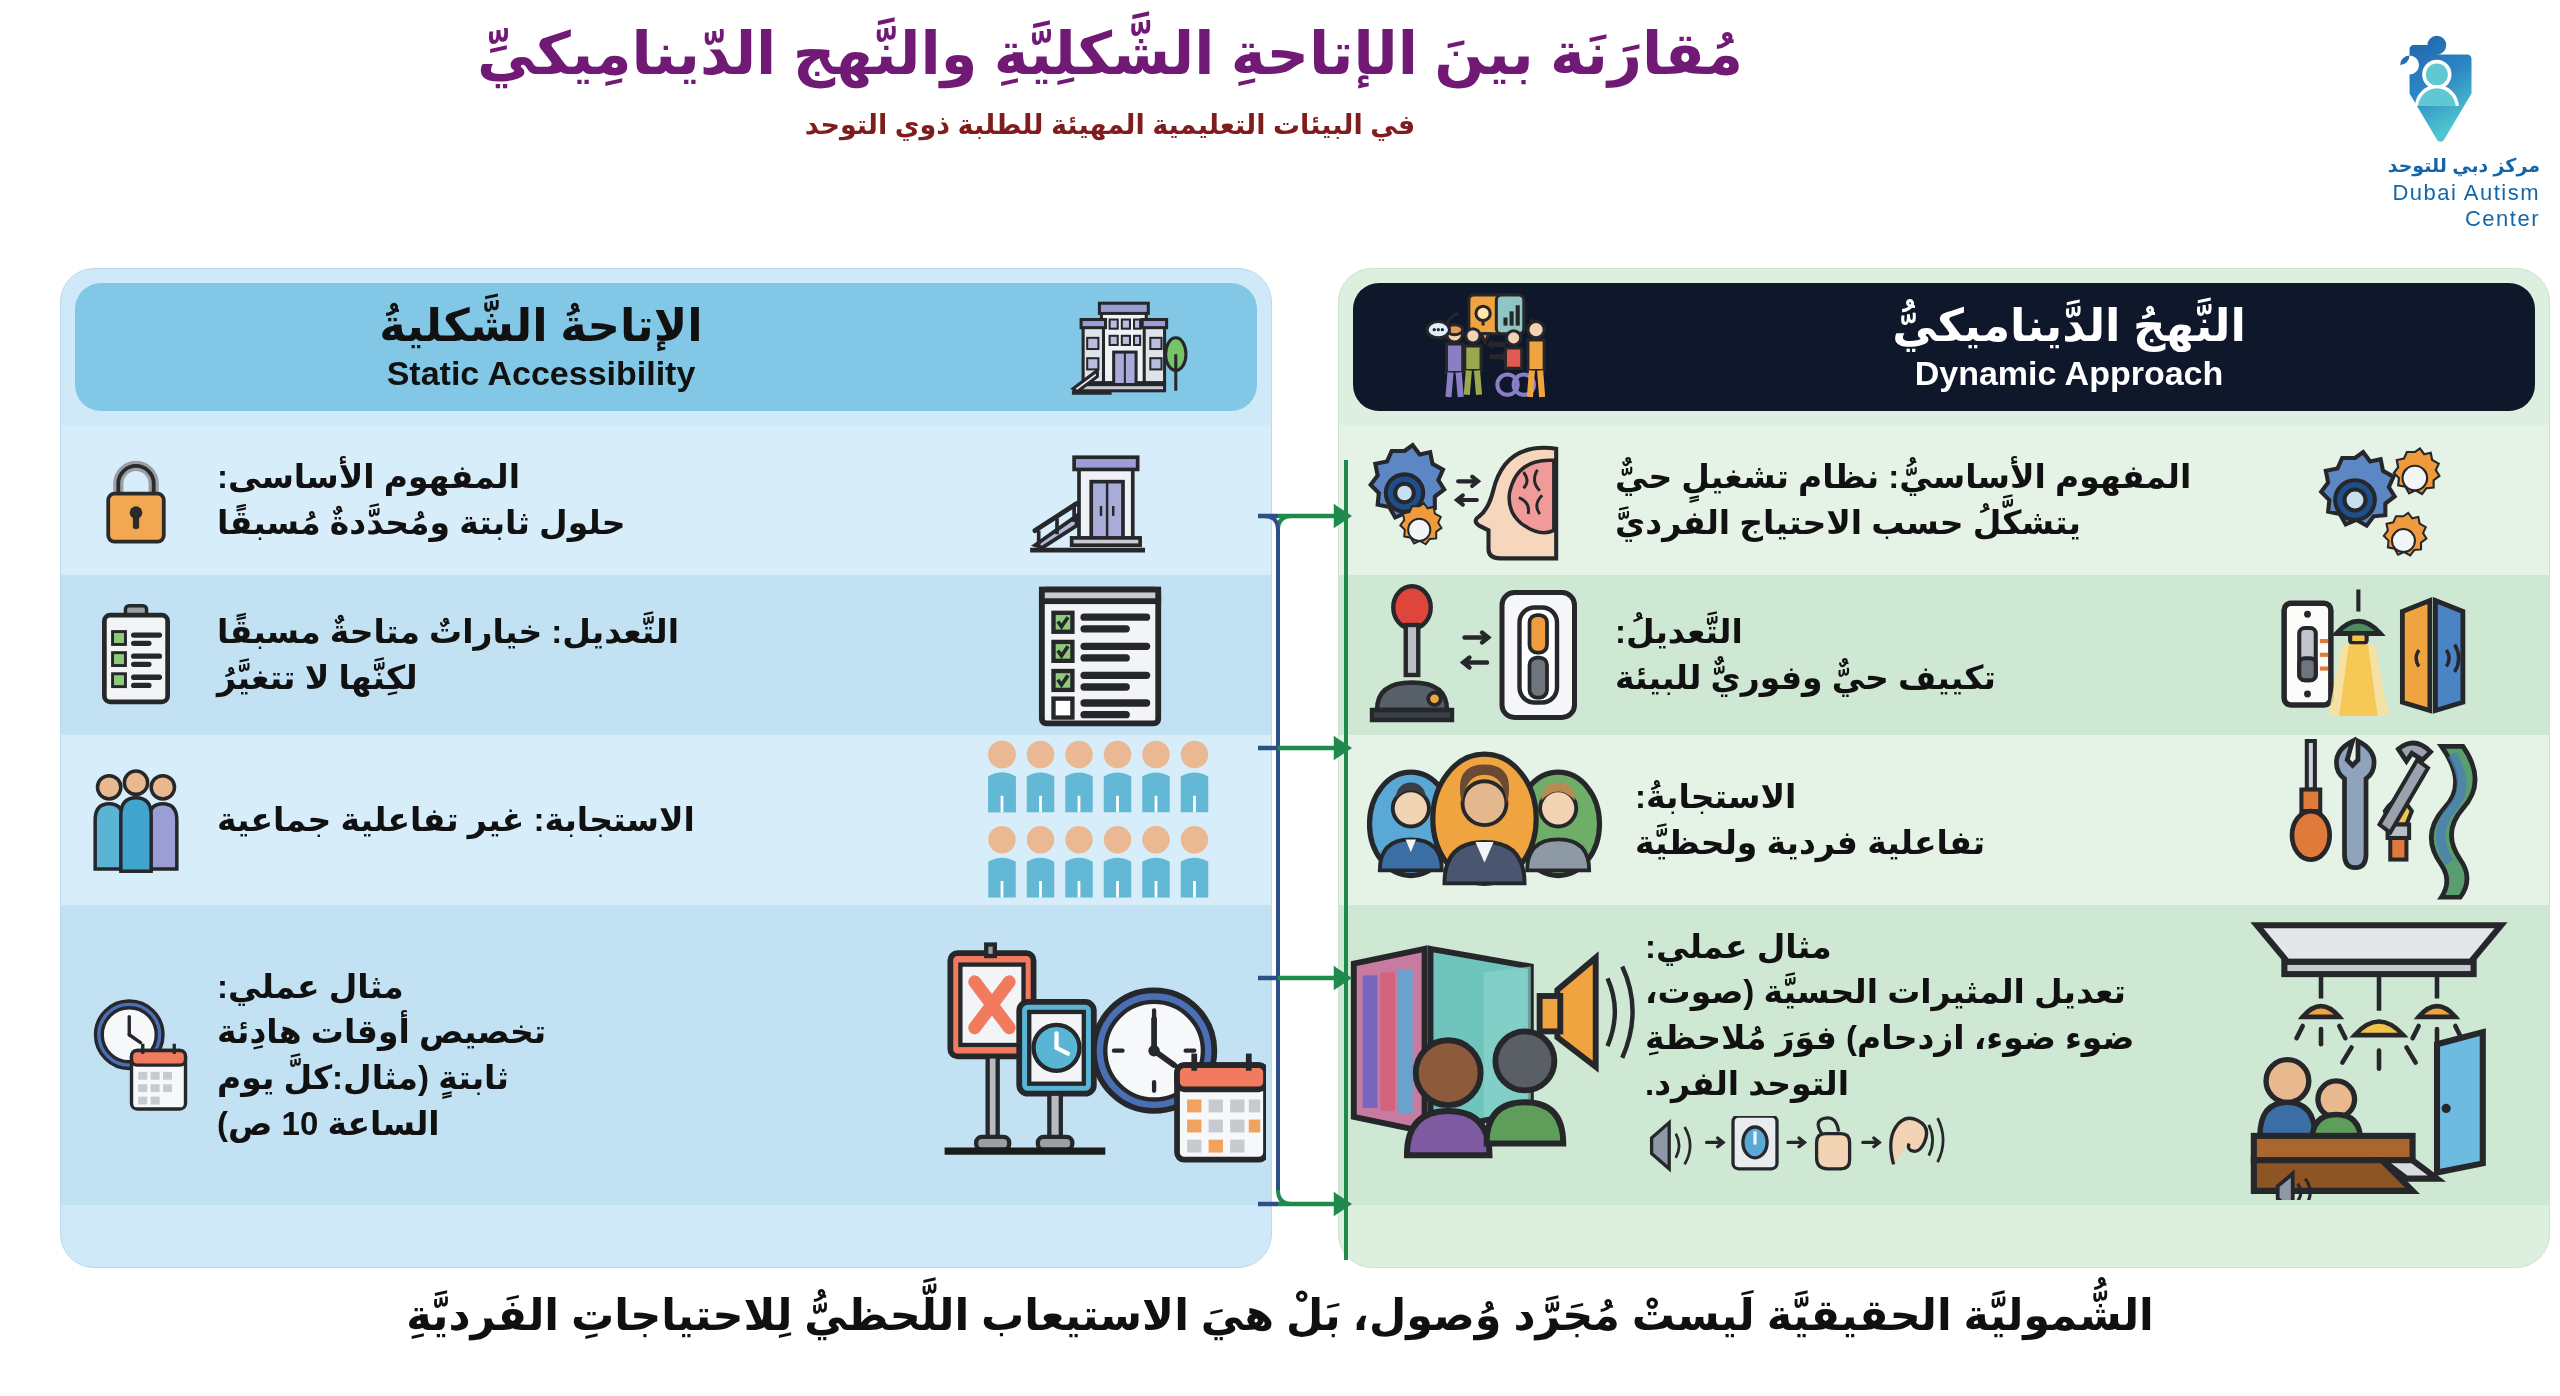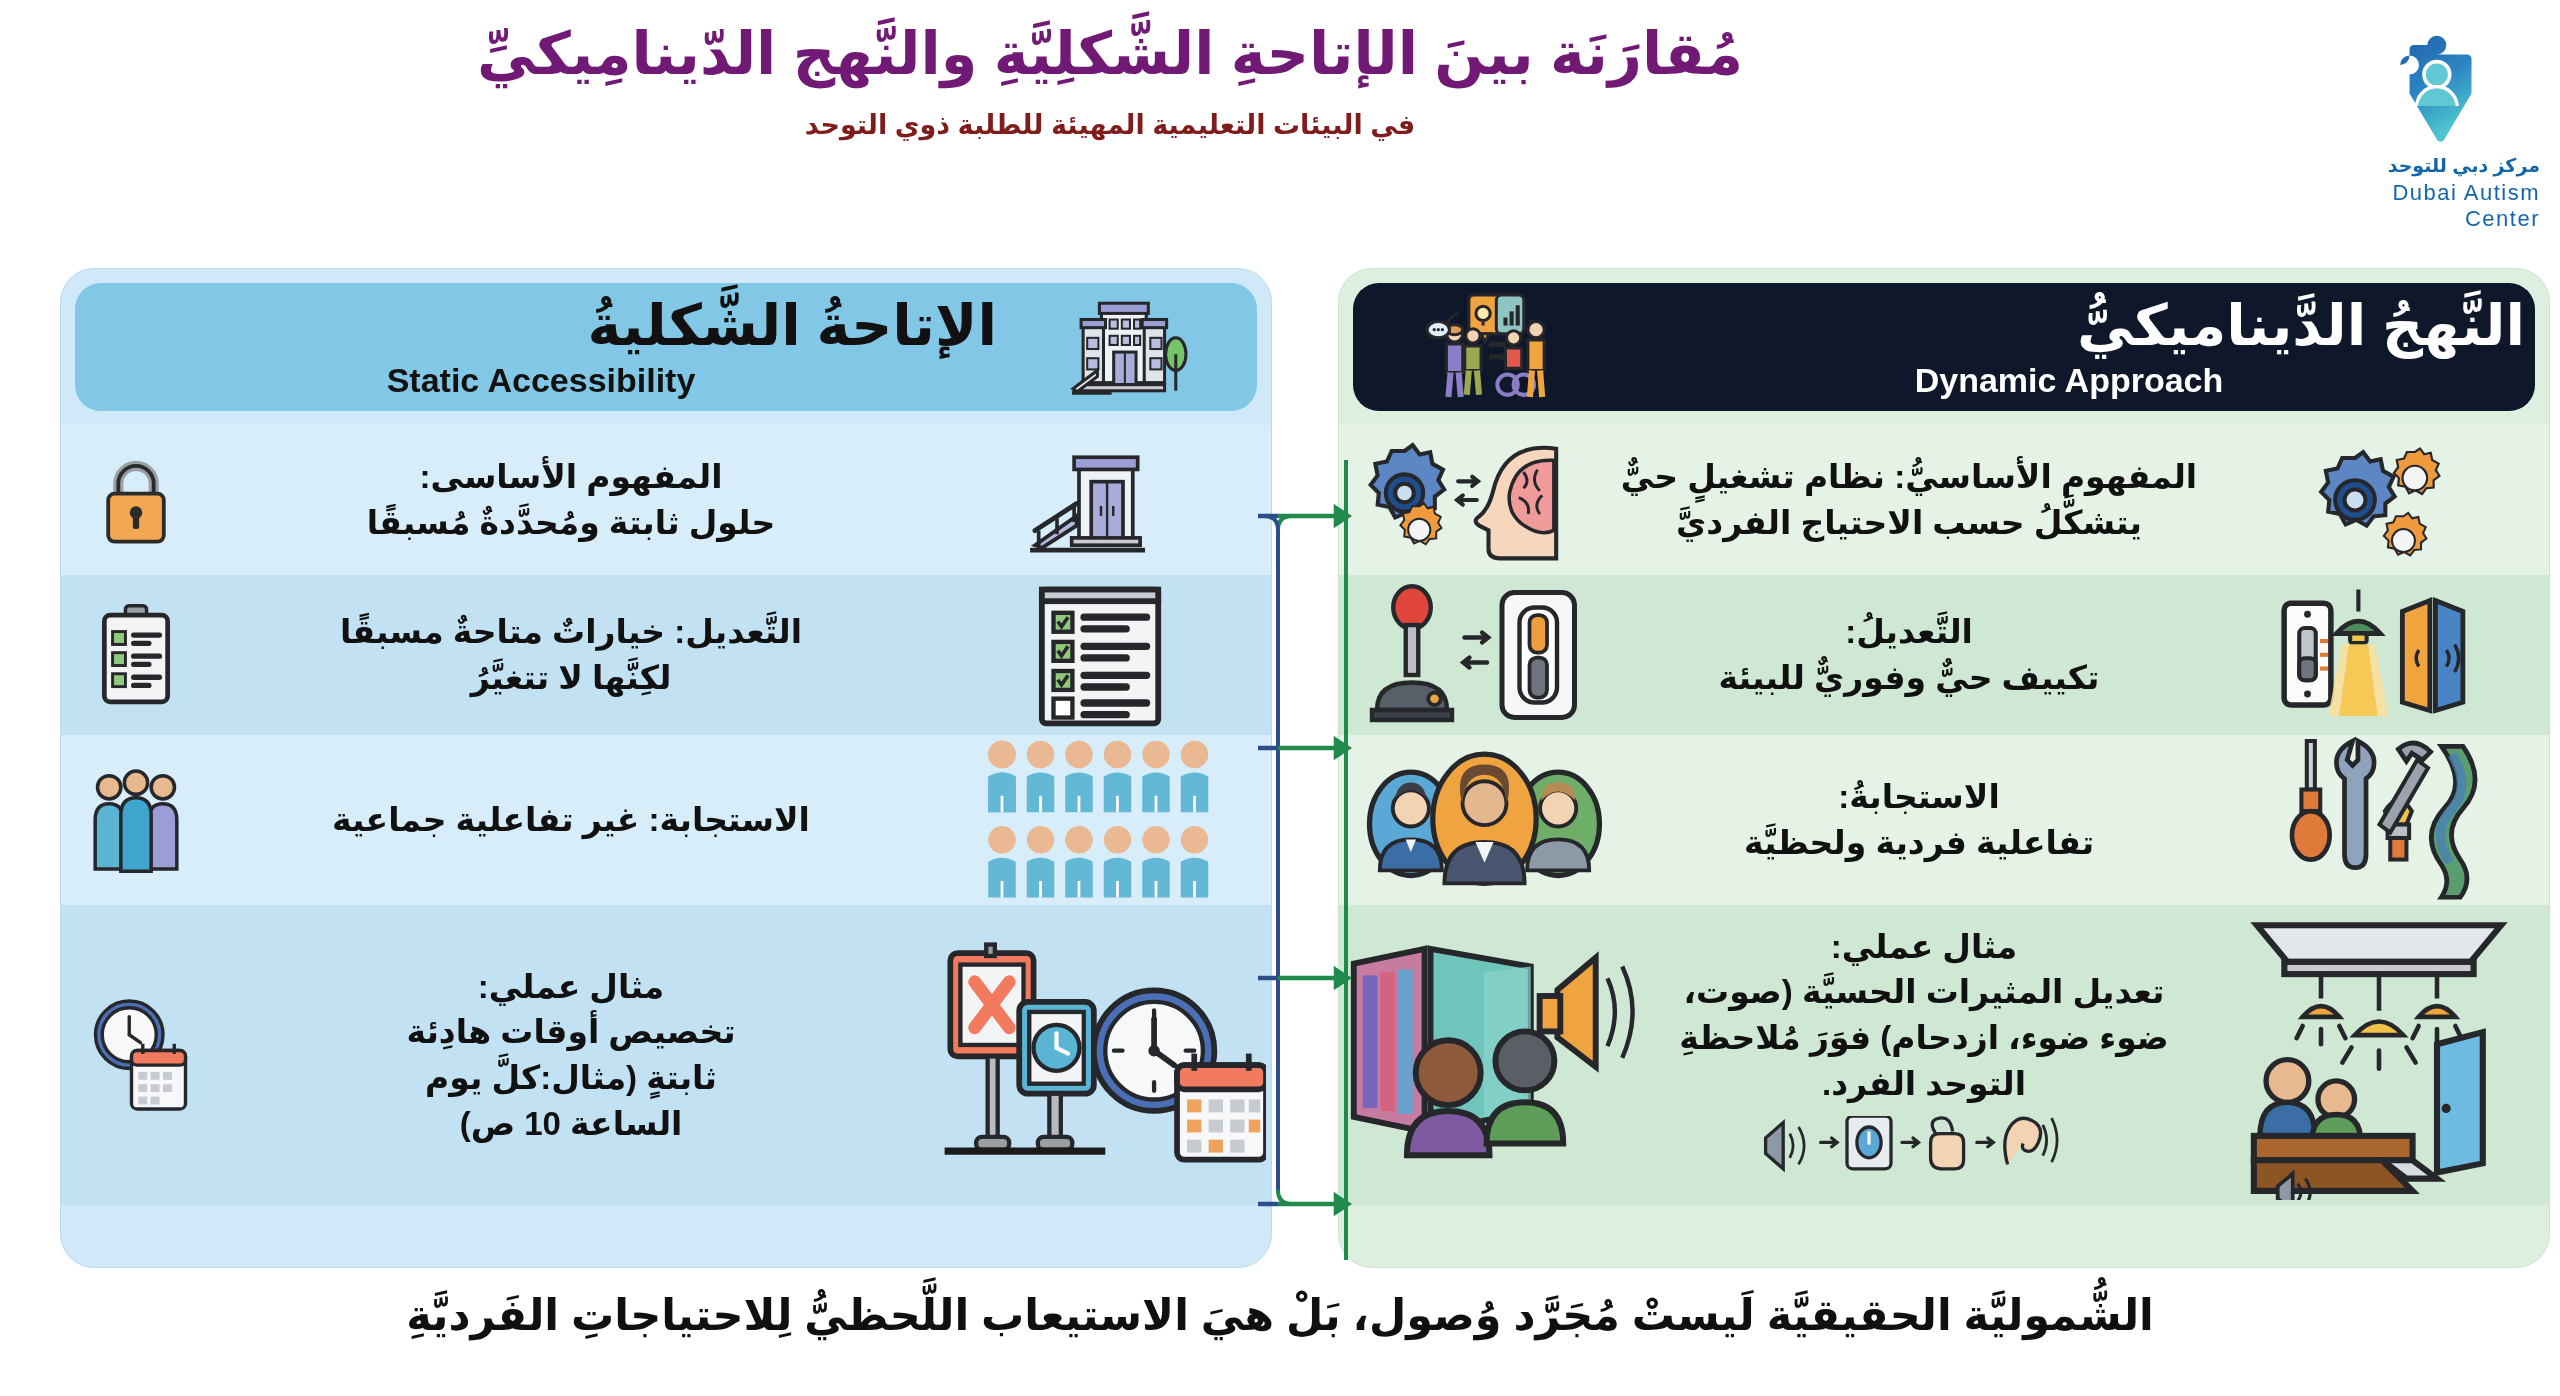--- a/index.html
+++ b/index.html
@@ -51,30 +51,30 @@
   .panel-head{
     position:relative; height:128px; margin:14px 14px 0 14px;
     border-radius:26px; display:flex; align-items:center;
   }
   #panel-static  .panel-head{ background:#82c8e6; }
   #panel-dynamic .panel-head{ background:#0f172a; }
 
   .head-icon{ width:250px; height:120px; flex:none; display:flex;
               align-items:center; justify-content:center; }
   .head-text{ flex:1; text-align:center; padding:0 10px; }
-  .head-ar{ font-size:57px; font-weight:bold; line-height:1.15;text-align:right; }
+  .head-ar{ font-size:45px; font-weight:bold; line-height:1.15; }
   .head-en{ font-size:34px; font-weight:bold; line-height:1.2; margin-top:2px;
             direction:ltr; }
   #panel-static  .head-ar,#panel-static  .head-en{ color:#111111; }
   #panel-dynamic .head-ar,#panel-dynamic .head-en{ color:#ffffff; }
 
   
   .rows{ position:relative; margin-top:14px; }
   .row{ display:flex; align-items:center; }
-  .row .row-text{ flex:1; text-align:center; padding:0 6px; }
+  .row .row-text{ flex:1; text-align:left; padding:0 6px; }
   .row-line{ font-size:33px; font-weight:bold; color:#111111; line-height:1.38;
              white-space:nowrap; }
   .row-ico-small{ width:150px; flex:none; display:flex; align-items:center;
                   justify-content:center; }
   .row-ico-big{ width:340px; flex:none; display:flex; align-items:center;
                 justify-content:center; }
 
   #panel-static  .row:nth-child(odd)  { background:#d7edfa; }
   #panel-static  .row:nth-child(even) { background:#c2e2f3; }
   #panel-dynamic .row:nth-child(odd)  { background:#e4f3e6; }

